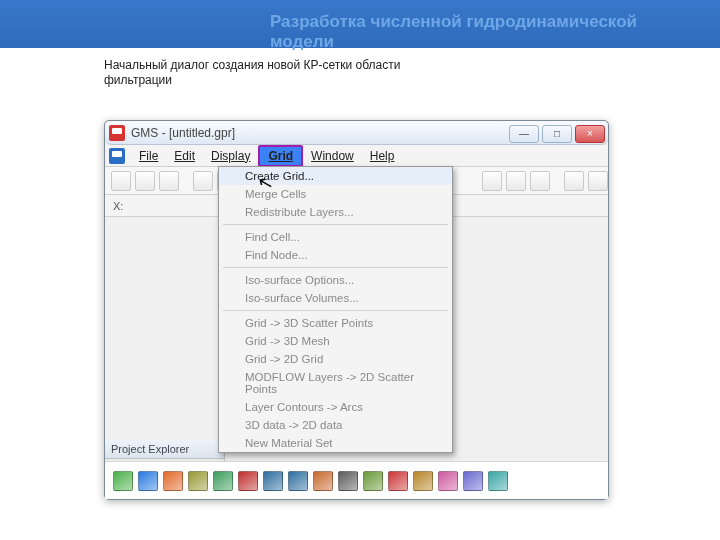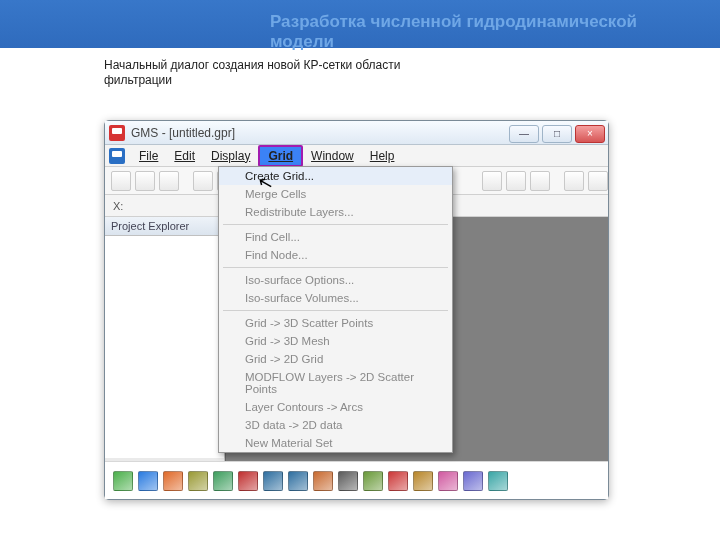--- a/index.html
+++ b/index.html
@@ -39,20 +39,21 @@
   }
   .titlebar {
     height: 24px;
     background: linear-gradient(#f7fbff, #dfe9f4);
     border-bottom: 1px solid #b8c4cf;
     display: flex;
     align-items: center;
     font-size: 12px;
     color: #444;
     padding-left: 4px;
+    border-radius: 7px;
   }
   .titlebar .appicon {
     width: 16px; height: 16px;
     background: #d63333;
     border-radius: 2px;
     margin-right: 6px;
     position: relative;
   }
   .titlebar .appicon::after {
     content:""; position:absolute; left:3px; top:3px; width:10px; height:6px;
@@ -95,21 +96,21 @@
     width:20px;height:20px;
     border:1px solid #c9c9c9;
     background:linear-gradient(#fff,#e9e9e9);
     border-radius:2px;
   }
   .tbsep { width:6px; }
   .coordbar {
     height:22px; background:#f4f4f4; border-bottom:1px solid #d0d0d0;
     font-size:11px; color:#555; padding-left:8px; line-height:22px;
   }
-  .workrow { display:flex; height: 258px; }
+  .workrow { display:flex; height: 258px; align-items: flex-end; }
   .pexplorer {
     width: 120px;
     background:#fff;
     border-right:1px solid #c0c0c0;
   }
   .pex-title {
     background:linear-gradient(#eef3f9,#dbe4ee);
     font-size:11px; color:#445; padding:3px 6px;
     border-bottom:1px solid #c0c0c0;
   }

